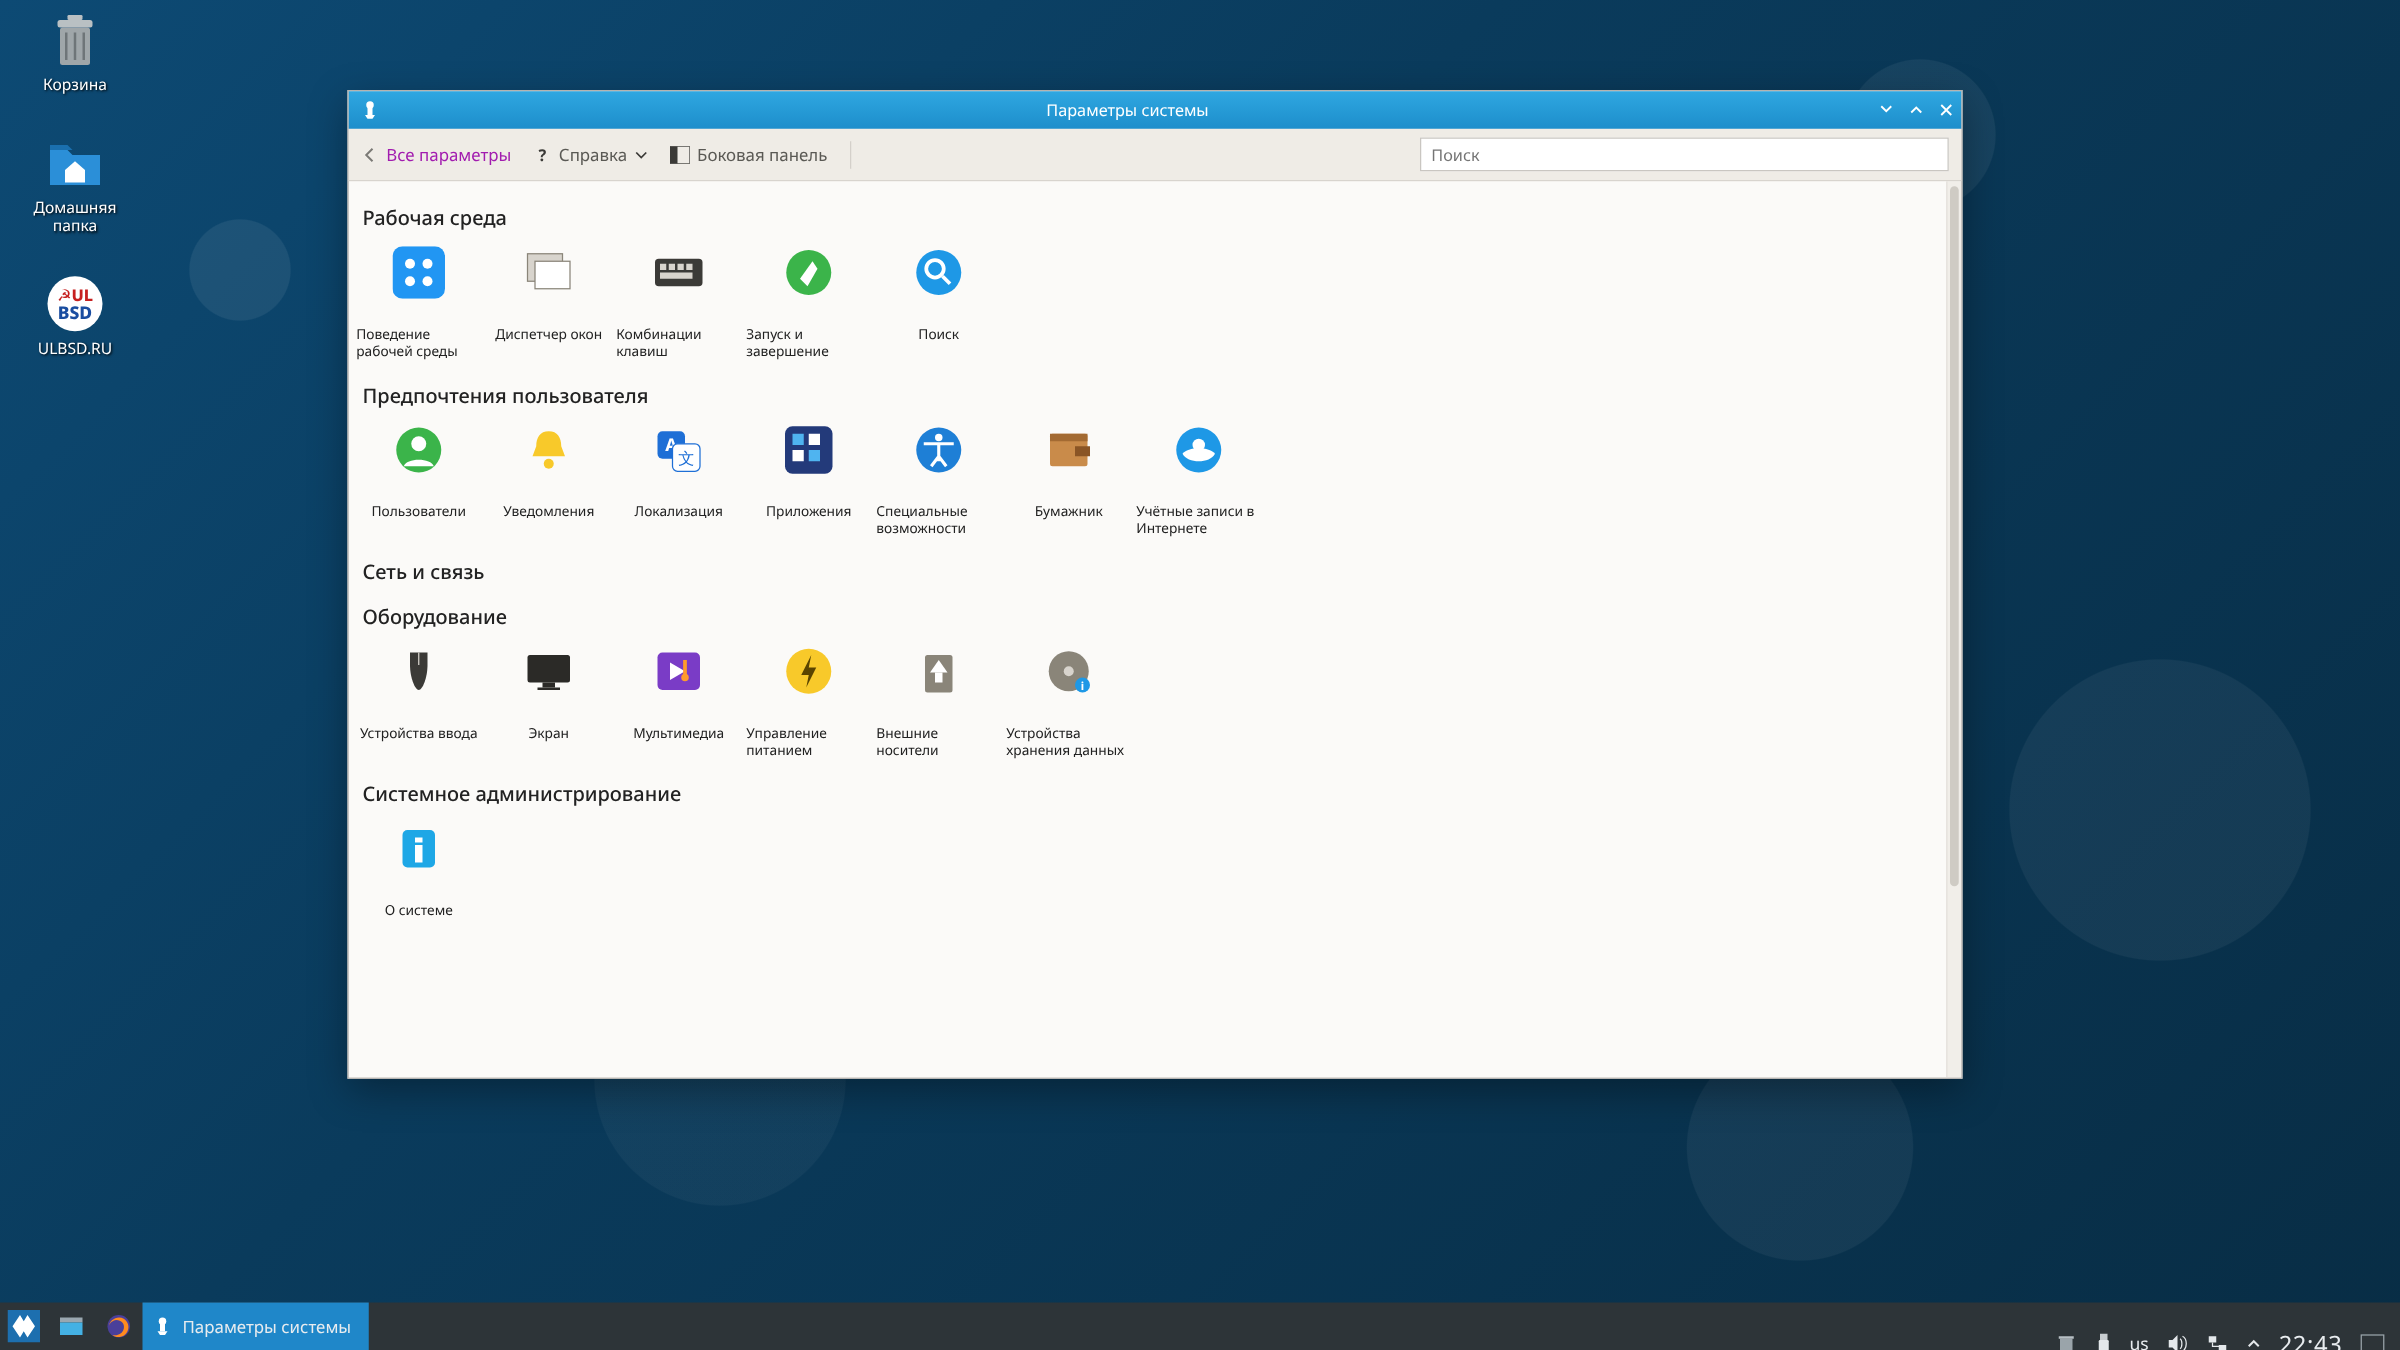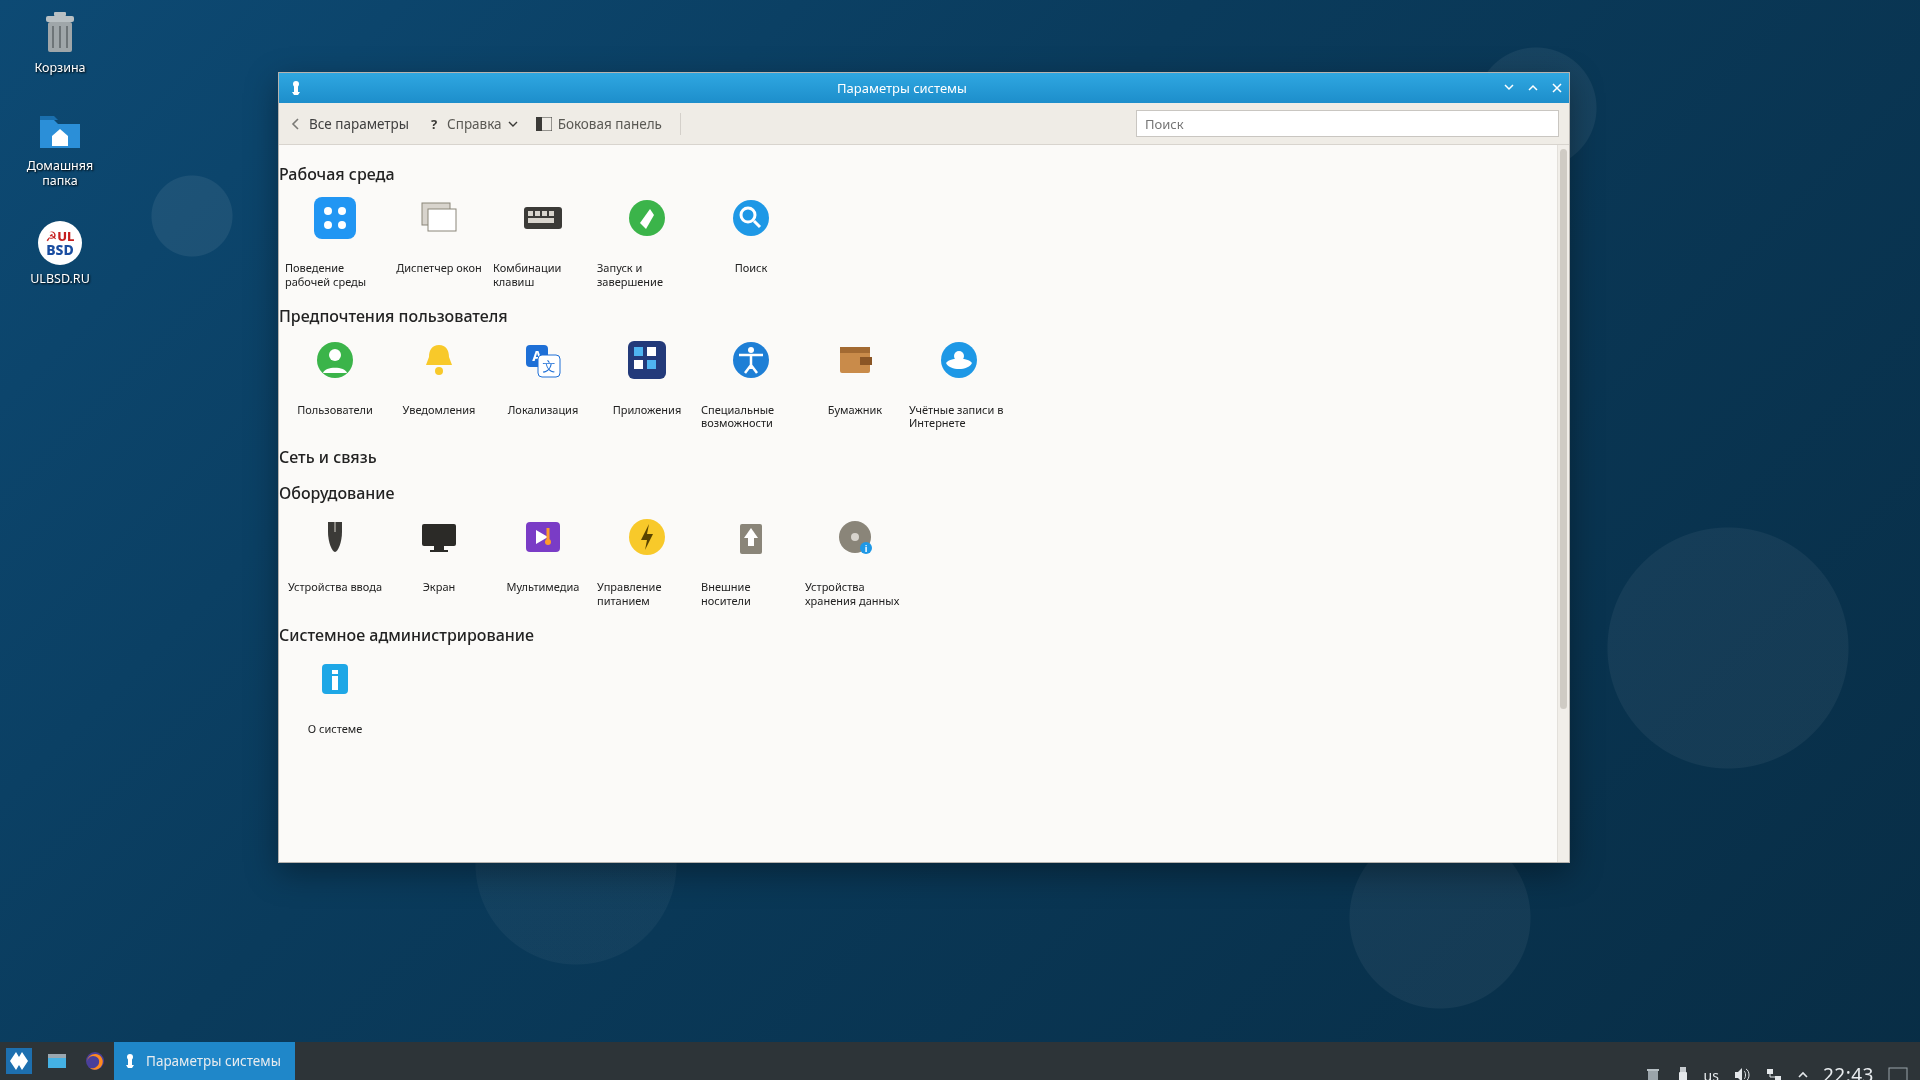--- a/index.html
+++ b/index.html
@@ -34,21 +34,21 @@
   .winbtn { width:24px; height:30px; display:flex; align-items:center; justify-content:center; cursor:pointer; }
   .toolbar { height:42px; background:#efece6; border-bottom:1px solid #d8d4ce; display:flex; align-items:center; padding:0 10px; gap:18px; font-size:13.5px; color:#5a5954; }
   .toolbar .tbtn { display:flex; align-items:center; gap:6px; cursor:pointer; }
   .toolbar .divider { width:1px; height:22px; background:#d4d0ca; }
   .search { margin-left:auto; width:423px; height:27px; border:1px solid #c9c6c1; background:#fff; display:flex; align-items:center; padding:0 8px; }
   .search input { border:0; outline:0; width:100%; font-size:13px; background:transparent; }
   .content { flex:1; display:flex; overflow:hidden; }
   .body { flex:1; overflow-y:auto; padding:10px 0 14px 0; background:#fbfaf8; }
   .scrollbar { width:12px; background:#f1eee9; border-left:1px solid #e3e0db; position:relative;}
   .scrollbar .thumb{position:absolute; left:2px; right:2px; top:4px; height:560px; background:#cfcbc4; border-radius:4px;}
-  .section-title { font-size:16px; font-weight:500; color:#222; padding:8px 0 6px; }
+  .section-title { font-size:16px; font-weight:500; color:#222; padding:8px 11px 6px; }
   .grid { display:flex; flex-wrap:wrap; padding:0 4px; }
   .cell { width:104px; display:flex; flex-direction:column; align-items:center; padding:6px 0 8px; cursor:pointer; }
   .cell .ic { width:42px; height:42px; display:flex; align-items:center; justify-content:center; }
   .cell .cl { font-size:11px; color:#222; line-height:1.25; margin-top:22px; max-width:100px;}
   
   .panel { position:absolute; left:0; right:0; bottom:0; height:38px; background:#2d3438; display:flex; align-items:center; color:#e8ecef; font-size:13.5px; }
   .panel .lbtn { width:38px; height:38px; display:flex; align-items:center; justify-content:center; cursor:pointer; }
   .panel .task { height:38px; display:flex; align-items:center; gap:8px; padding:0 14px 0 8px; cursor:pointer; }
   .panel .task.active{ background:#1f87c9; }
   .panel .tgrow{flex:1}
@@ -127,21 +127,21 @@
     </div>
   </div>
 
   <div class="toolbar">
     <div class="tbtn">
       <span>
           <svg width="14" height="14" viewBox="0 0 14 14">
             <path d="M9 2L4 7l5 5" stroke="#7b7a76" stroke-width="1.6" fill="none"></path>
           </svg>
         </span>
-      <span style="color:#404040">Все параметры</span>
+      <span style="color:#a21caf">Все параметры</span>
     </div>
     <div class="tbtn">
       <span>
           <svg width="14" height="14" viewBox="0 0 14 14">
             <text x="7" y="12" text-anchor="middle" font-size="13" font-weight="700" fill="#3b3a37">?</text>
           </svg>
         </span>
       <span>Справка</span>
       <span>
           <svg width="10" height="10" viewBox="0 0 10 10">

